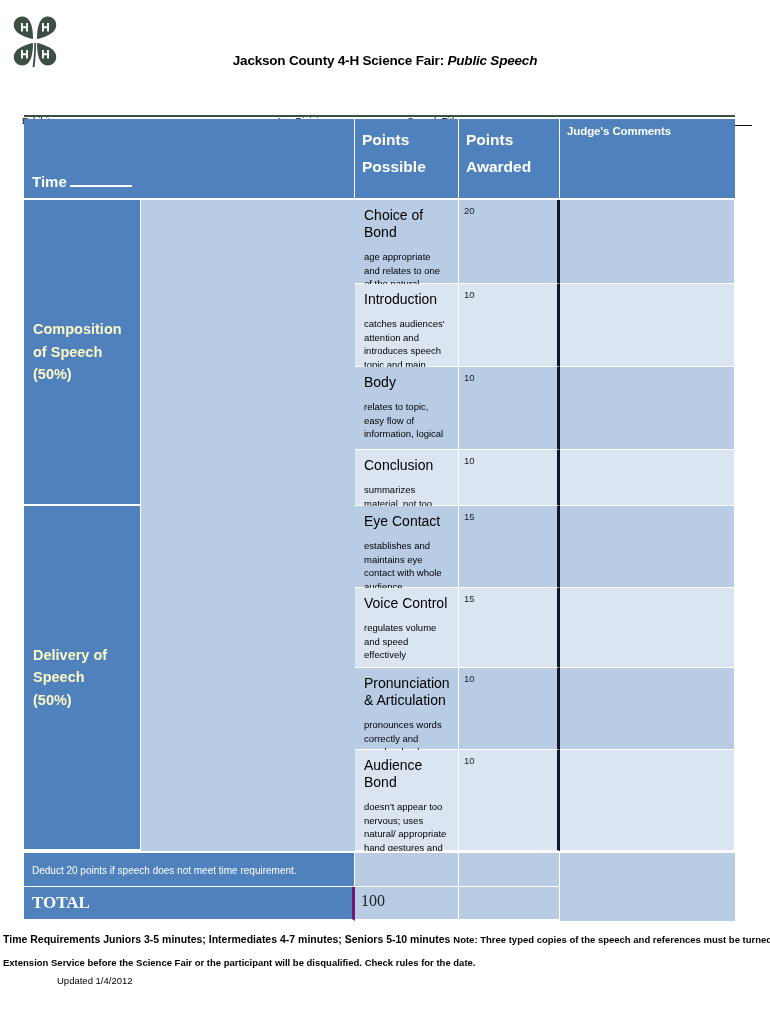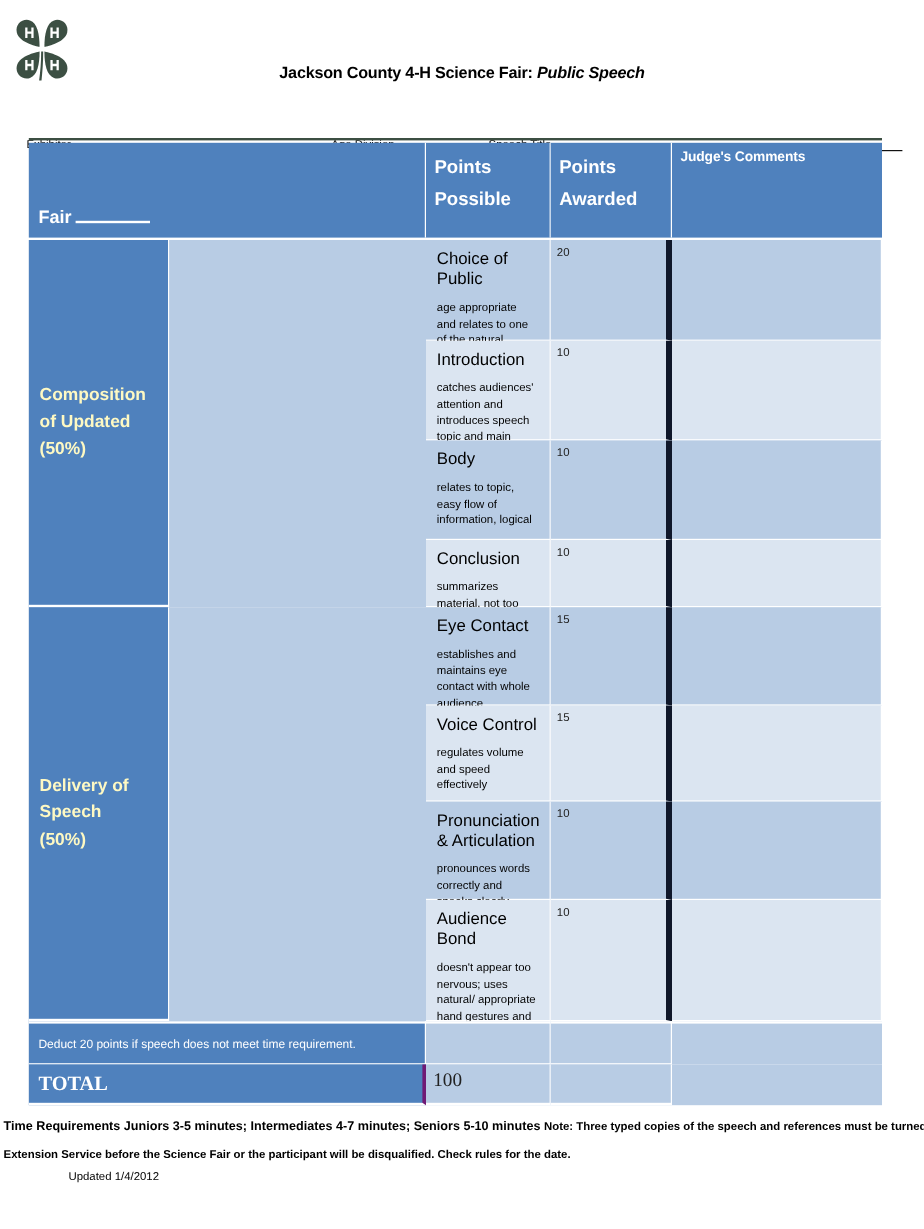--- a/index.html
+++ b/index.html
@@ -153,21 +153,21 @@
     font-size: 14px;
     line-height: 17px;
     margin-bottom: 9px;
   }
   .crit-desc {
     font-size: 9.5px;
     line-height: 13.5px;
   }
   .pts {
     border-bottom: 1px solid #ffffff;
-    border-right: 5px solid #0f172a;
+    border-right: 3px solid #0f172a;
     padding: 5px 0 0 5px;
     font-size: 9.5px;
     color: #222;
   }
   .awd {
     border-bottom: 1px solid #ffffff;
     border-right: 1px solid #ffffff;
   }
   .jc {
     background: #b8cce4;
@@ -278,21 +278,21 @@
   <span class="rule r3"></span>
 </div>
 
 <div class="topline"></div>
 
 <div class="sheet">
 
   <div class="grid">
     <div class="cell hdr" style="grid-column: 1 / span 2;">
       <div class="hdr-time">
-        <span>Fair</span><span class="blank"></span>
+        <span>Time</span><span class="blank"></span>
       </div>
     </div>
     <div class="cell hdr">
       <div class="hdr-pts">
         <div>Points</div>
         <div>Possible</div>
       </div>
     </div>
     <div class="cell hdr">
       <div class="hdr-pts">
@@ -304,26 +304,26 @@
       <div class="hdr-jc">Judge's Comments</div>
     </div>
   </div>
 
   <div class="cat-spacer-top"></div>
 
   <div class="grid">
 
     <div class="cat" style="grid-row: 1 / span 4;">
       <div>Composition</div>
-      <div>of Updated</div>
+      <div>of Speech</div>
       <div class="pct">(50%)</div>
     </div>
 
     <div class="cell crit shade-dark" style="height:84px;">
-      <div class="crit-title">Choice of Public</div>
+      <div class="crit-title">Choice of Bond</div>
       <div class="crit-desc">age appropriate and relates to one of the natural sciences</div>
     </div>
     <div class="cell pts shade-dark">20</div>
     <div class="cell awd shade-dark"></div>
     <div class="cell jc" style="grid-row: 1 / span 4;"></div>
 
     <div class="cell crit shade-light" style="height:83px;">
       <div class="crit-title">Introduction</div>
       <div class="crit-desc">catches audiences' attention and introduces speech topic and main points</div>
     </div>

